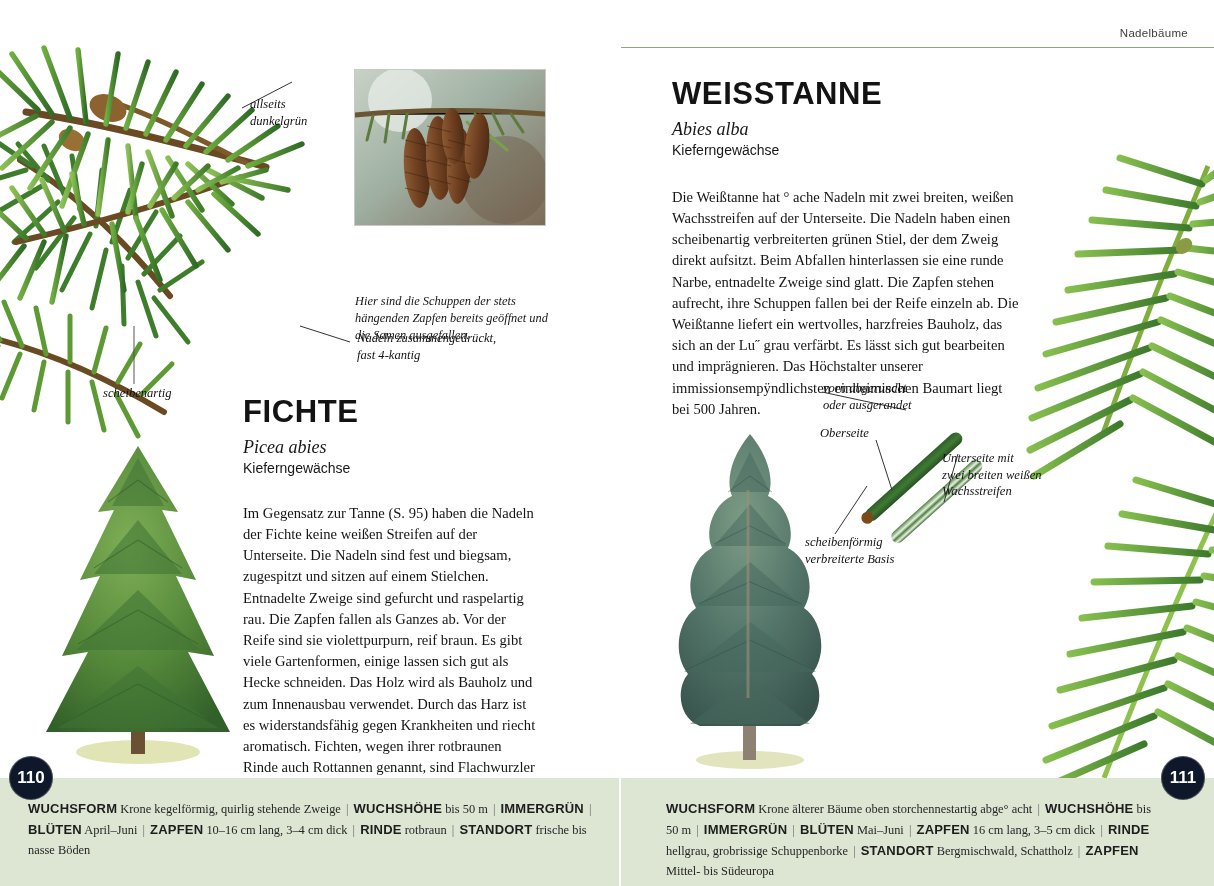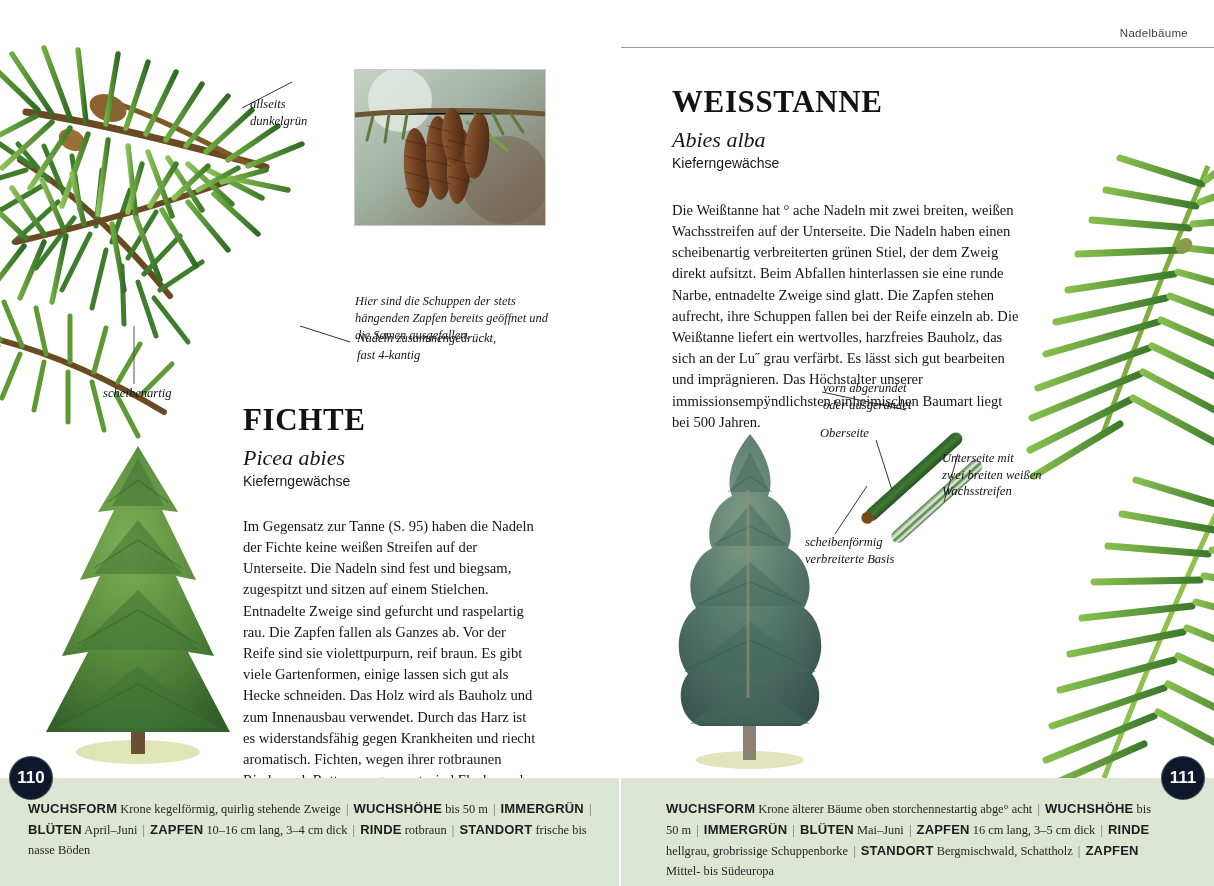--- a/index.html
+++ b/index.html
@@ -48,25 +48,25 @@
     font-family:"Liberation Sans", sans-serif;font-weight:bold;font-size:17px;
     display:flex;align-items:center;justify-content:center;z-index:35;
     box-shadow:inset 0 0 0 1px rgba(255,255,255,.25);
   }
   .pagebadge.l{left:9px;}
   .pagebadge.r{right:9px;}
 
   
   .species{position:absolute;z-index:20;}
   .sp-title{
-    font-family:Liberation Serif, serif;
+    font-family:Liberation Sans, sans-serif;
     font-weight:bold;font-size:31px;letter-spacing:.6px;color:#131313;
-    margin:16px 0 9px 0;line-height:1;
-  }
-  .sp-latin{font-style:italic;font-size:22px;color:#171717;line-height:1.25;}
+    margin:8px 0 9px 0;line-height:1;
+  }
+  .sp-latin{font-style:italic;font-size:18px;color:#171717;line-height:1.25;}
   .sp-family{font-family:Liberation Sans, sans-serif;font-size:14px;color:#171717;line-height:1.3;}
   .sp-body{font-size:14.6px;line-height:1.455;color:#141414;text-align:left;margin-top:20px;}
 
   
   .callout{
     position:absolute;font-style:italic;font-size:12.6px;line-height:1.33;
     color:#121212;z-index:22;
   }
   .caption{
     position:absolute;font-style:italic;font-size:12.4px;line-height:1.38;color:#161616;z-index:22;

